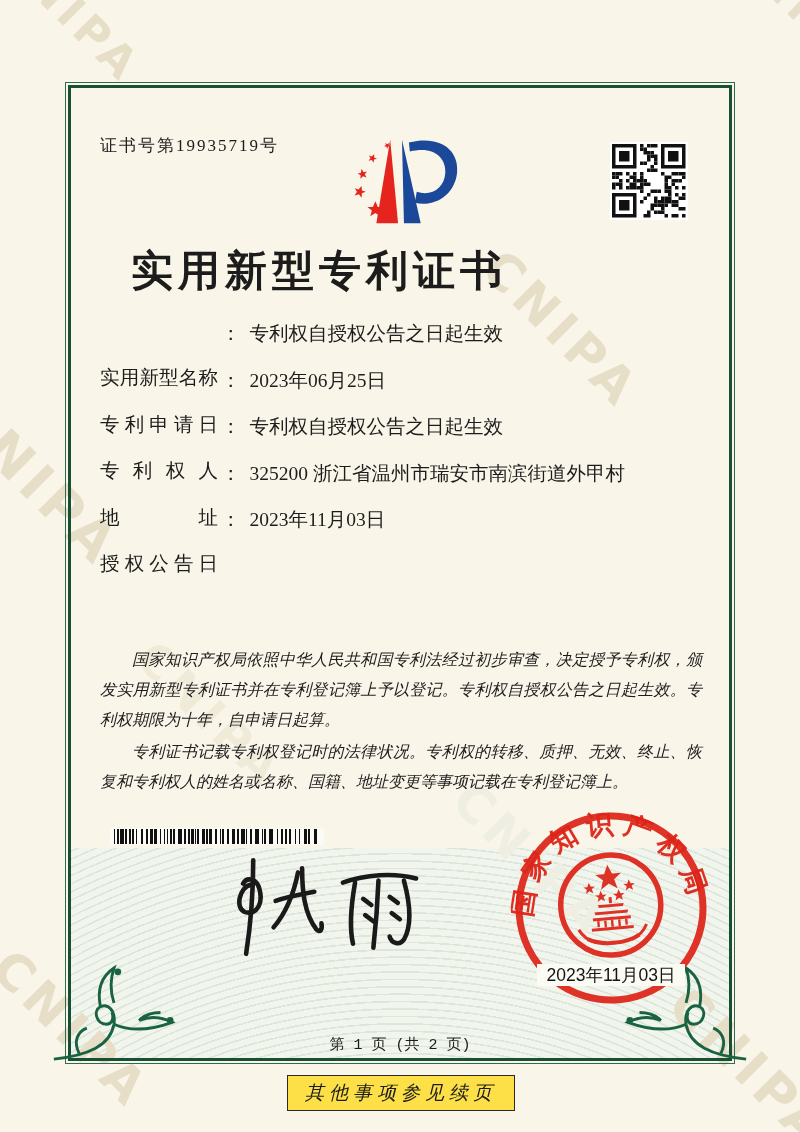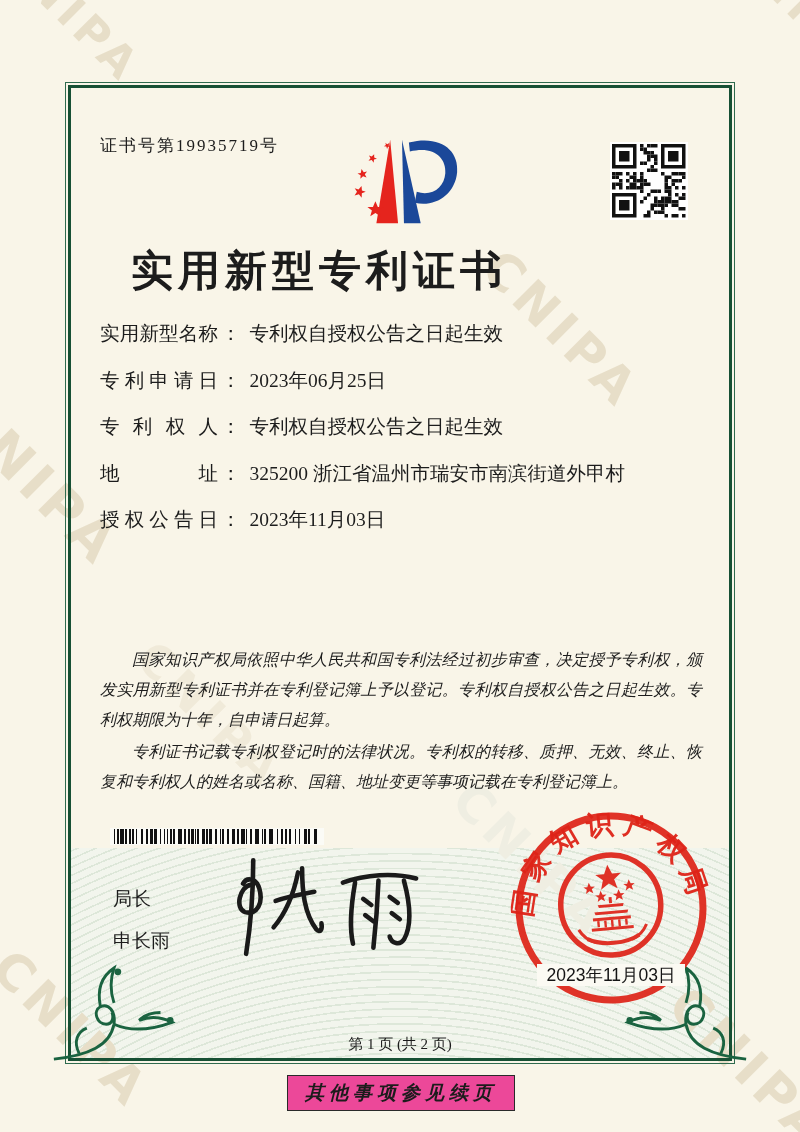--- a/index.html
+++ b/index.html
@@ -17,37 +17,37 @@
   .band{position:absolute;left:68px;top:848px;width:664px;height:213px;z-index:1;
         background:repeating-radial-gradient(circle at 50% 340%, #dde7d9 0 1.6px, #f2f5ed 1.6px 7.4px);}
   .content{position:absolute;inset:0;z-index:4;padding-left:19px;}
   .certno{position:absolute;left:100px;top:134px;font-size:17px;letter-spacing:2px;}
   .logo{position:absolute;left:337px;top:128px;}
   .qr{position:absolute;left:610px;top:142px;background:#fff;padding:2px;}
   .title{position:absolute;left:0;top:243px;width:638px;text-align:center;
          font-size:42px;font-weight:bold;letter-spacing:5px;}
   .fields{position:absolute;left:100px;top:320px;width:610px;}
   .frow{position:relative;height:27px;margin-bottom:19.5px;font-size:19.5px;white-space:nowrap;}
-  .flabel{display:inline-block;width:118px;text-align:justify;text-align-last:justify;vertical-align:top;}
+  .flabel{display:inline-block;width:118px;text-align:justify;text-align-last:justify;vertical-align:top;margin-top:44px;}
   .colon{display:inline-block;margin:0 9px 0 3px;}
   .pair2{position:absolute;left:292px;top:0;}
   .pair2 .flabel{width:106px;}
   .paras{position:absolute;left:100px;top:645px;width:602px;font-size:16px;line-height:1.88;
          text-align:justify;font-style:italic;}
   .paras p{margin:0 0 2px 0;text-indent:2em;}
   .barcode{position:absolute;left:110px;top:828px;background:#fbfbf6;padding:1px 3px;z-index:5;}
   .signer{position:absolute;left:113px;top:886px;z-index:5;
           font-family:"Liberation Sans","DejaVu Sans",sans-serif;font-size:19px;}
   .signer div{margin-bottom:16px;}
   .sig{position:absolute;left:212px;top:850px;z-index:5;}
   .seal{position:absolute;left:511px;top:808px;z-index:6;transform:rotate(-5deg);}
-  .pageinfo{position:absolute;left:0;top:1035px;width:800px;text-align:center;font-size:15px;z-index:5;}
+  .pageinfo{position:absolute;left:0;top:1035px;width:800px;text-align:center;font-size:15px;z-index:5;font-family:Liberation Mono, monospace;}
   .contbox{position:absolute;left:287px;top:1075px;width:226px;height:34px;z-index:5;
-           border:1.5px solid #2a2a2a;background:#ec4899;display:flex;align-items:center;justify-content:center;
-           font-size:19px;font-style:italic;letter-spacing:5px;font-weight:bold;}
+           border:1.5px solid #2a2a2a;background:#fde047;display:flex;align-items:center;justify-content:center;
+           font-size:19px;font-style:italic;letter-spacing:5px;}
   .flourish{position:absolute;z-index:5;}
 </style>
 </head>
 <body>
 
 <div class="page">
 
   <span class="wm" style="left:-18px;top:-14px;font-size:44px;">CNIPA</span>
   <span class="wm" style="left:712px;top:-20px;font-size:44px;">CNIPA</span>
   <span class="wm" style="left:462px;top:300px;font-size:50px;">CNIPA</span>
@@ -278,24 +278,20 @@
           <rect x="172" y="0" width="2" height="15" fill="#111"></rect>
           <rect x="176" y="0" width="2" height="15" fill="#111"></rect>
           <rect x="182" y="0" width="1" height="15" fill="#111"></rect>
           <rect x="186" y="0" width="1" height="15" fill="#111"></rect>
           <rect x="191" y="0" width="3" height="15" fill="#111"></rect>
           <rect x="195" y="0" width="2" height="15" fill="#111"></rect>
           <rect x="201" y="0" width="3" height="15" fill="#111"></rect>
         </g>
       </svg>
 
-    <div class="signer">
-      <div>局长</div>
-      <div>申长雨</div>
-    </div>
 
     <svg class="sig" width="225" height="112" viewBox="0 0 220 110" fill="none" stroke="#1a1a1a" stroke-width="4.5" stroke-linecap="round">
       <path d="M38,34 C26,36 22,58 32,61 C44,64 50,52 46,38 C43,28 34,26 30,33"></path>
       <path d="M40,10 C40,35 38,70 33,102"></path>
       <path d="M84,22 C80,42 72,62 60,76"></path>
       <path d="M62,50 C76,45 90,43 100,41"></path>
       <path d="M88,18 C88,40 90,62 102,78 C106,82 108,78 107,72"></path>
       <path d="M128,32 C150,24 178,22 200,28"></path>
       <path d="M140,32 C136,55 134,75 138,92"></path>
       <path d="M188,30 C194,52 196,74 188,88 C184,94 176,92 174,85"></path>

